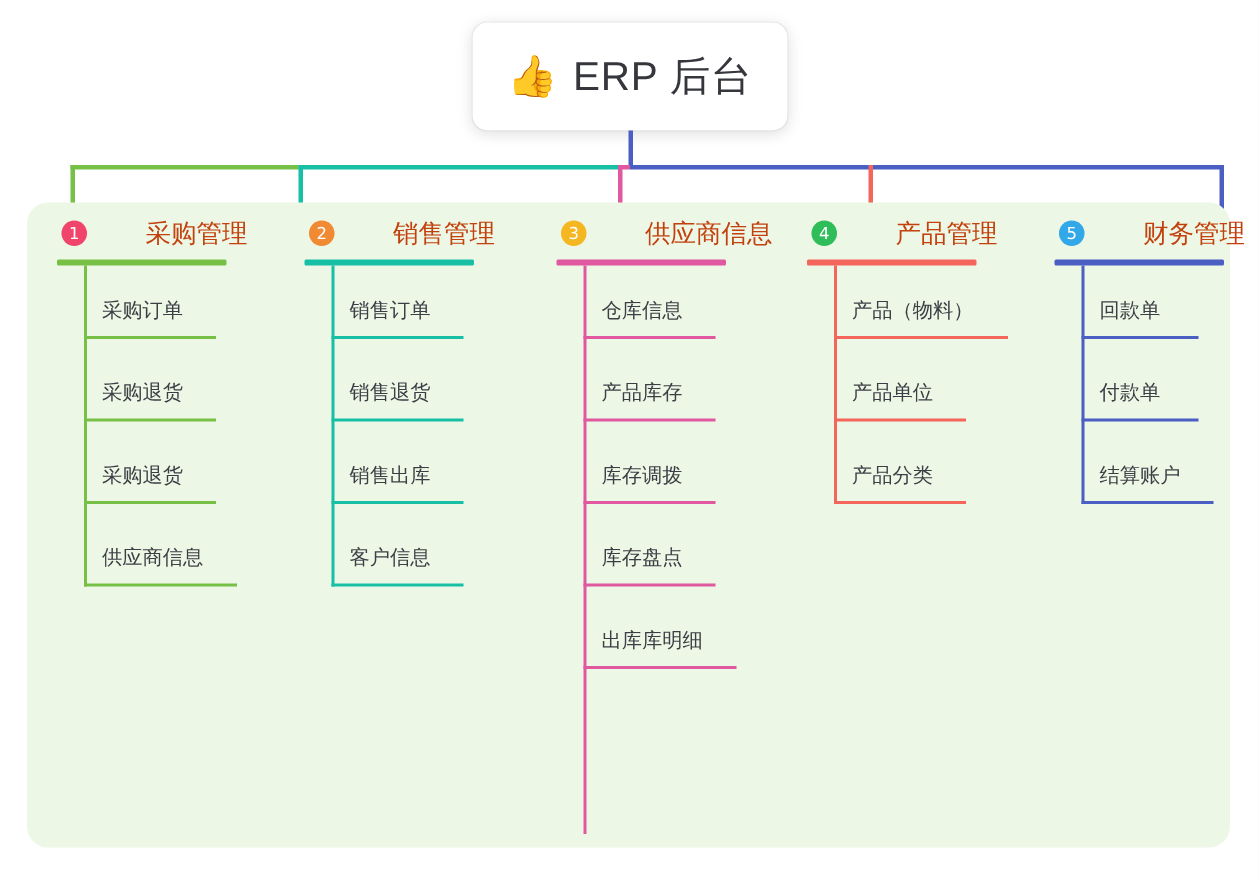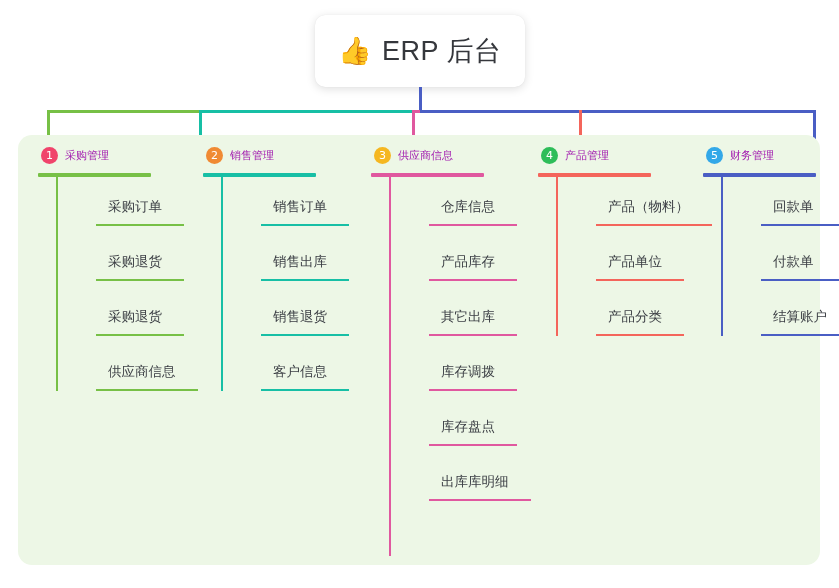--- a/index.html
+++ b/index.html
@@ -92,22 +92,23 @@
     height: 17px;
     border-radius: 50%;
     color: #ffffff;
     font-size: 11px;
     line-height: 17px;
     text-align: center;
     flex: 0 0 auto;
     font-family: "DejaVu Sans", sans-serif;
   }
   .branch-title {
-    font-size: 11px;
-    color: #a21caf;
+    font-size: 17px;
+    color: #c2410c;
+    margin-left: 32px;
   }
   .head-rule {
     height: 4px;
     margin-top: 6px;
     border-radius: 1px;
   }
 
   .items {
     position: relative;
     padding-left: 18px;
@@ -115,21 +116,20 @@
   .spine {
     position: absolute;
     left: 18px;
     top: 0;
     width: 2px;
   }
   .leaf {
     position: relative;
     height: 55px;
     box-sizing: border-box;
-    margin-left: 40px;
   }
   .leaf-label {
     position: absolute;
     left: 12px;
     top: 21px;
     font-size: 13.5px;
     color: #3b3e44;
     white-space: nowrap;
   }
   .leaf-rule {
@@ -198,25 +198,25 @@
           <span class="branch-title">销售管理</span>
         </div>
         <div class="head-rule" style="background: rgb(23, 191, 165); width: 113px;"></div>
         <div class="items">
           <div class="spine" style="background: rgb(23, 191, 165); height: 214px;"></div>
           <div class="leaf">
             <span class="leaf-label">销售订单</span>
             <div class="leaf-rule" style="background: rgb(23, 191, 165); width: 88px;"></div>
           </div>
           <div class="leaf">
+            <span class="leaf-label">销售退货</span>
+            <div class="leaf-rule" style="background: rgb(23, 191, 165); width: 88px;"></div>
+          </div>
+          <div class="leaf">
             <span class="leaf-label">销售出库</span>
-            <div class="leaf-rule" style="background: rgb(23, 191, 165); width: 88px;"></div>
-          </div>
-          <div class="leaf">
-            <span class="leaf-label">销售退货</span>
             <div class="leaf-rule" style="background: rgb(23, 191, 165); width: 88px;"></div>
           </div>
           <div class="leaf">
             <span class="leaf-label">客户信息</span>
             <div class="leaf-rule" style="background: rgb(23, 191, 165); width: 88px;"></div>
           </div>
         </div>
       </div>
       <div class="branch" style="left: 371px; width: 150px;">
         <div class="branch-head">
@@ -228,24 +228,20 @@
           <div class="spine" style="background: rgb(224, 88, 159); height: 379px;"></div>
           <div class="leaf">
             <span class="leaf-label">仓库信息</span>
             <div class="leaf-rule" style="background: rgb(224, 88, 159); width: 88px;"></div>
           </div>
           <div class="leaf">
             <span class="leaf-label">产品库存</span>
             <div class="leaf-rule" style="background: rgb(224, 88, 159); width: 88px;"></div>
           </div>
           <div class="leaf">
-            <span class="leaf-label">其它出库</span>
-            <div class="leaf-rule" style="background: rgb(224, 88, 159); width: 88px;"></div>
-          </div>
-          <div class="leaf">
             <span class="leaf-label">库存调拨</span>
             <div class="leaf-rule" style="background: rgb(224, 88, 159); width: 88px;"></div>
           </div>
           <div class="leaf">
             <span class="leaf-label">库存盘点</span>
             <div class="leaf-rule" style="background: rgb(224, 88, 159); width: 88px;"></div>
           </div>
           <div class="leaf">
             <span class="leaf-label">出库库明细</span>
             <div class="leaf-rule" style="background: rgb(224, 88, 159); width: 102px;"></div>

